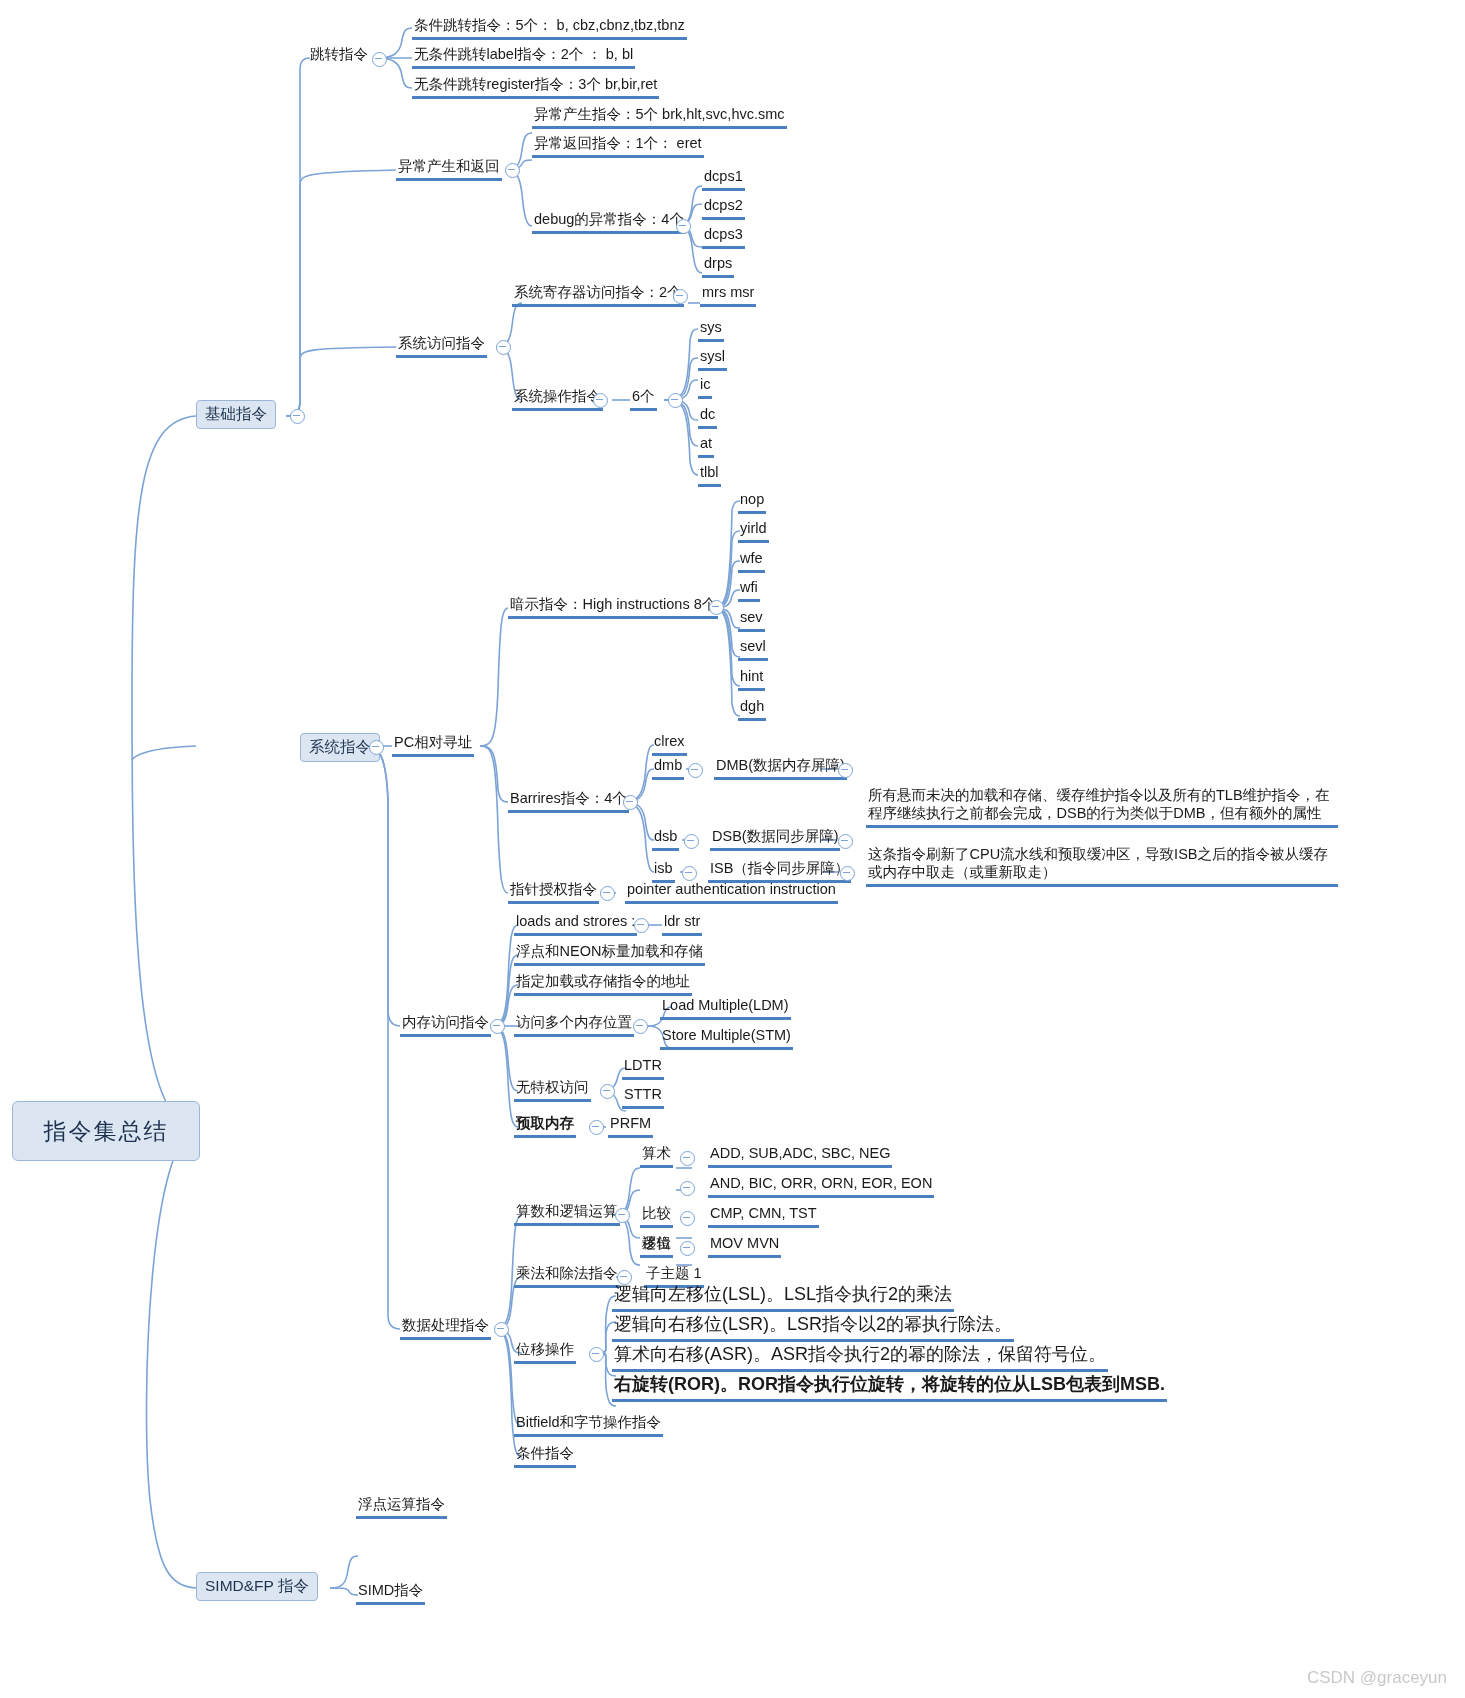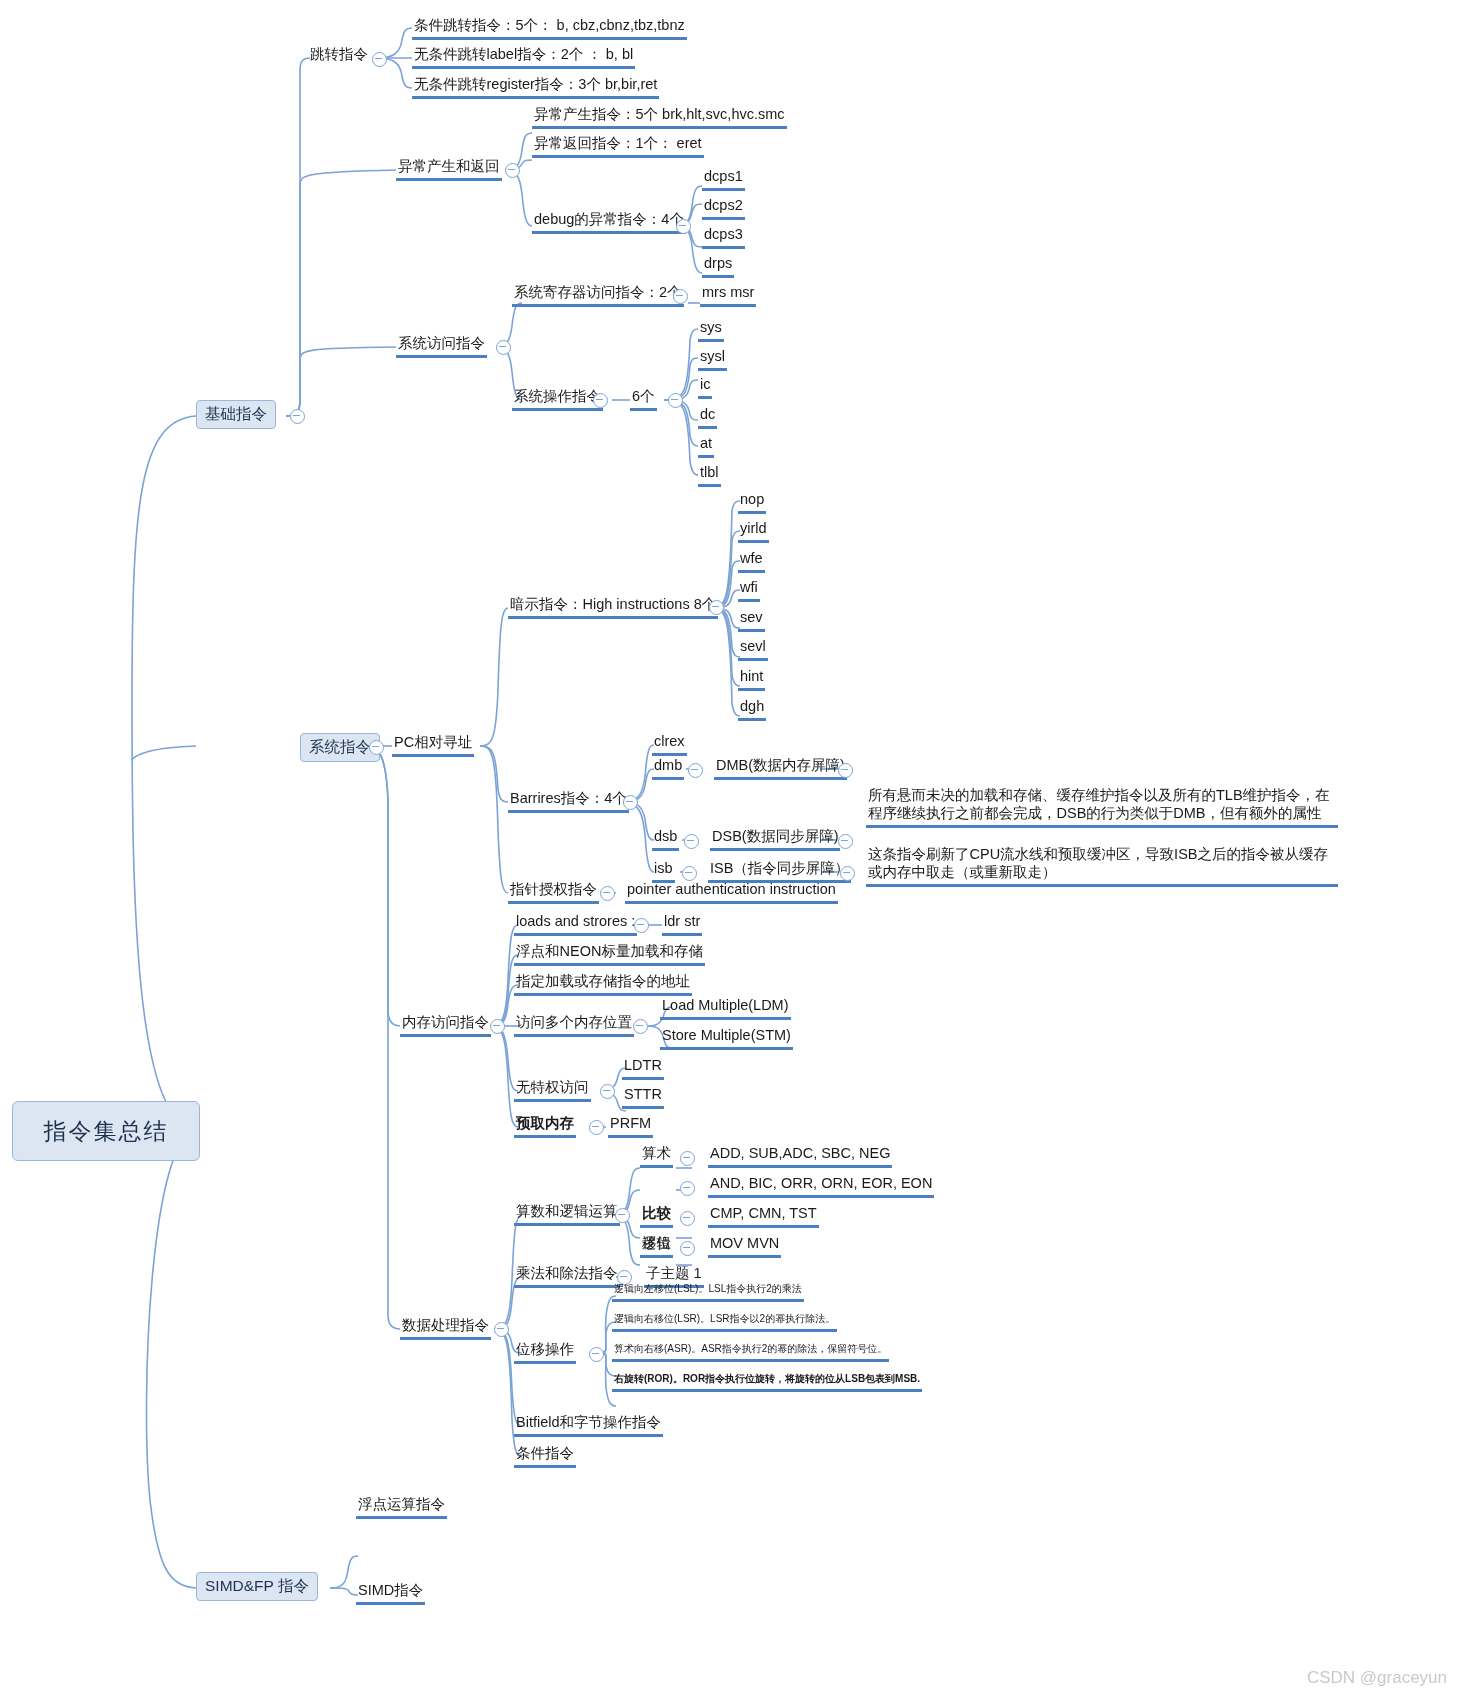--- a/index.html
+++ b/index.html
@@ -5,21 +5,21 @@
   html,body{margin:0;padding:0;background:#ffffff;}
   body{font-family:"Liberation Sans","DejaVu Sans",sans-serif;}
   #canvas{position:relative;width:1465px;height:1698px;overflow:hidden;background:#fff;}
   svg.links{position:absolute;left:0;top:0;width:1465px;height:1698px;pointer-events:none;}
 
   
   .node{position:absolute;white-space:nowrap;color:#1a1a1a;
         font-size:14.5px;line-height:1.25;padding:0 2px 3px 2px;}
   .node .txt{display:block;}
   .node.u{border-bottom:3px solid #4a7fc1;}
-  .node.small{font-size:10px;}
+  .node.small{font-size:18px;}
   .node.two{white-space:normal;}
 
   
   .toggle{position:absolute;width:13px;height:13px;border:1.3px solid #7ba3d6;
           border-radius:50%;background:#fff;}
   .toggle:after{content:"";position:absolute;left:2px;top:5px;width:7px;height:1.3px;background:#7ba3d6;}
 
   
   #root-node{position:absolute;left:12px;top:1101px;width:186px;height:58px;
       background:#dce6f2;border:1.6px solid #9ab6d8;border-radius:6px;
@@ -410,21 +410,21 @@
   </div>
 
   <div class="node u" style="left:640px;top:1234px;">
     <span class="txt">逻辑</span>
   </div>
   <div class="toggle" style="left:680px;top:1181px;"></div>
   <div class="node u" style="left:708px;top:1174px;">
     <span class="txt">AND, BIC, ORR, ORN, EOR, EON</span>
   </div>
 
-  <div class="node u" style="left:640px;top:1204px;font-weight:bold;">
+  <div class="node u" style="left:640px;top:1204px;">
     <span class="txt">比较</span>
   </div>
   <div class="toggle" style="left:680px;top:1211px;"></div>
   <div class="node u" style="left:708px;top:1204px;">
     <span class="txt">CMP, CMN, TST</span>
   </div>
 
   <div class="node u" style="left:640px;top:1234px;">
     <span class="txt">移位</span>
   </div>

